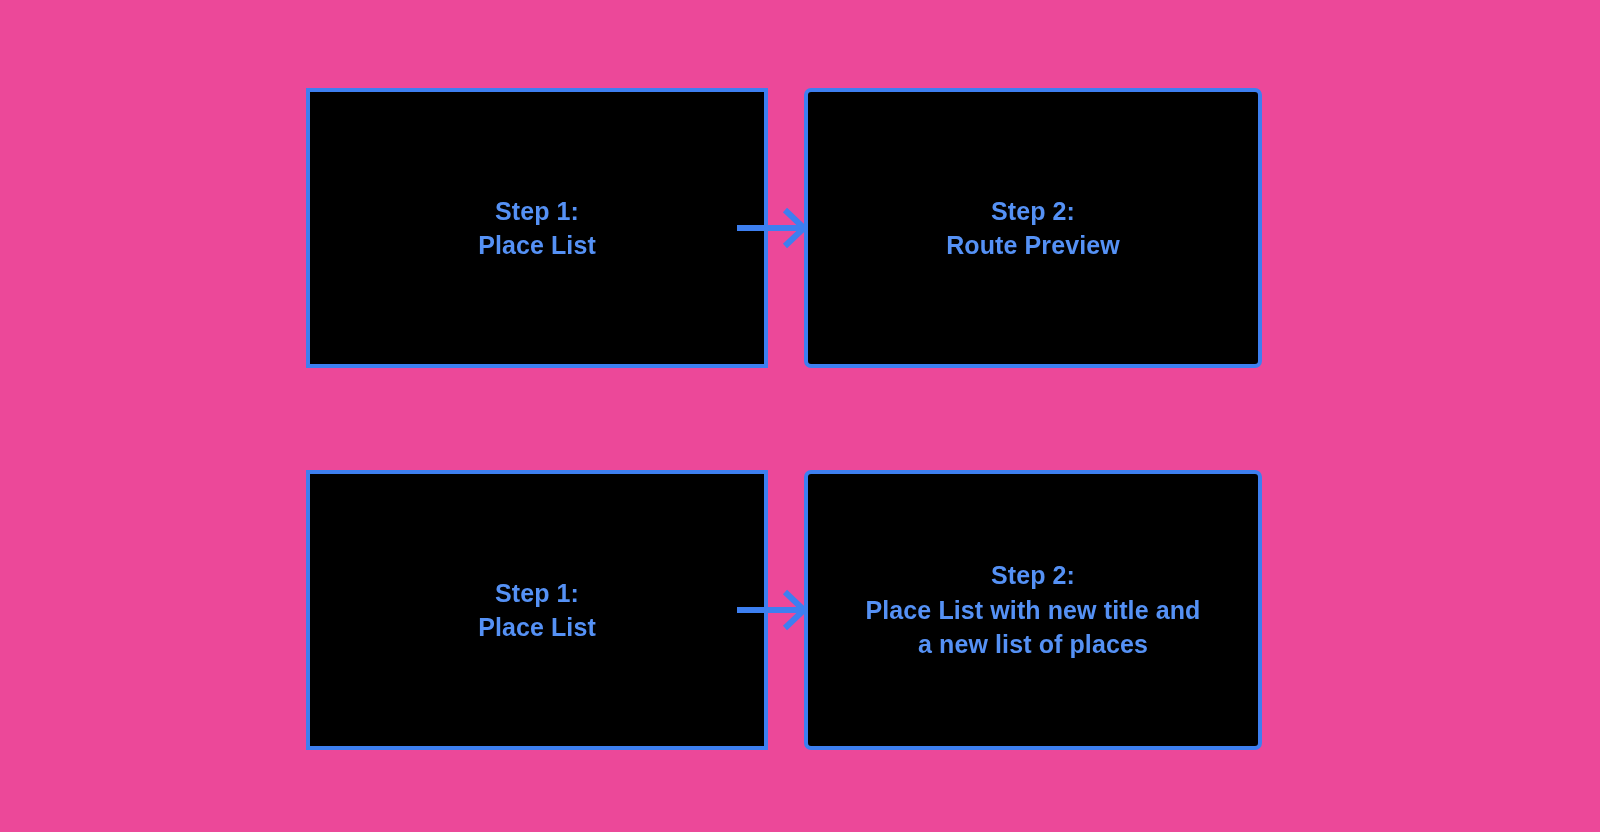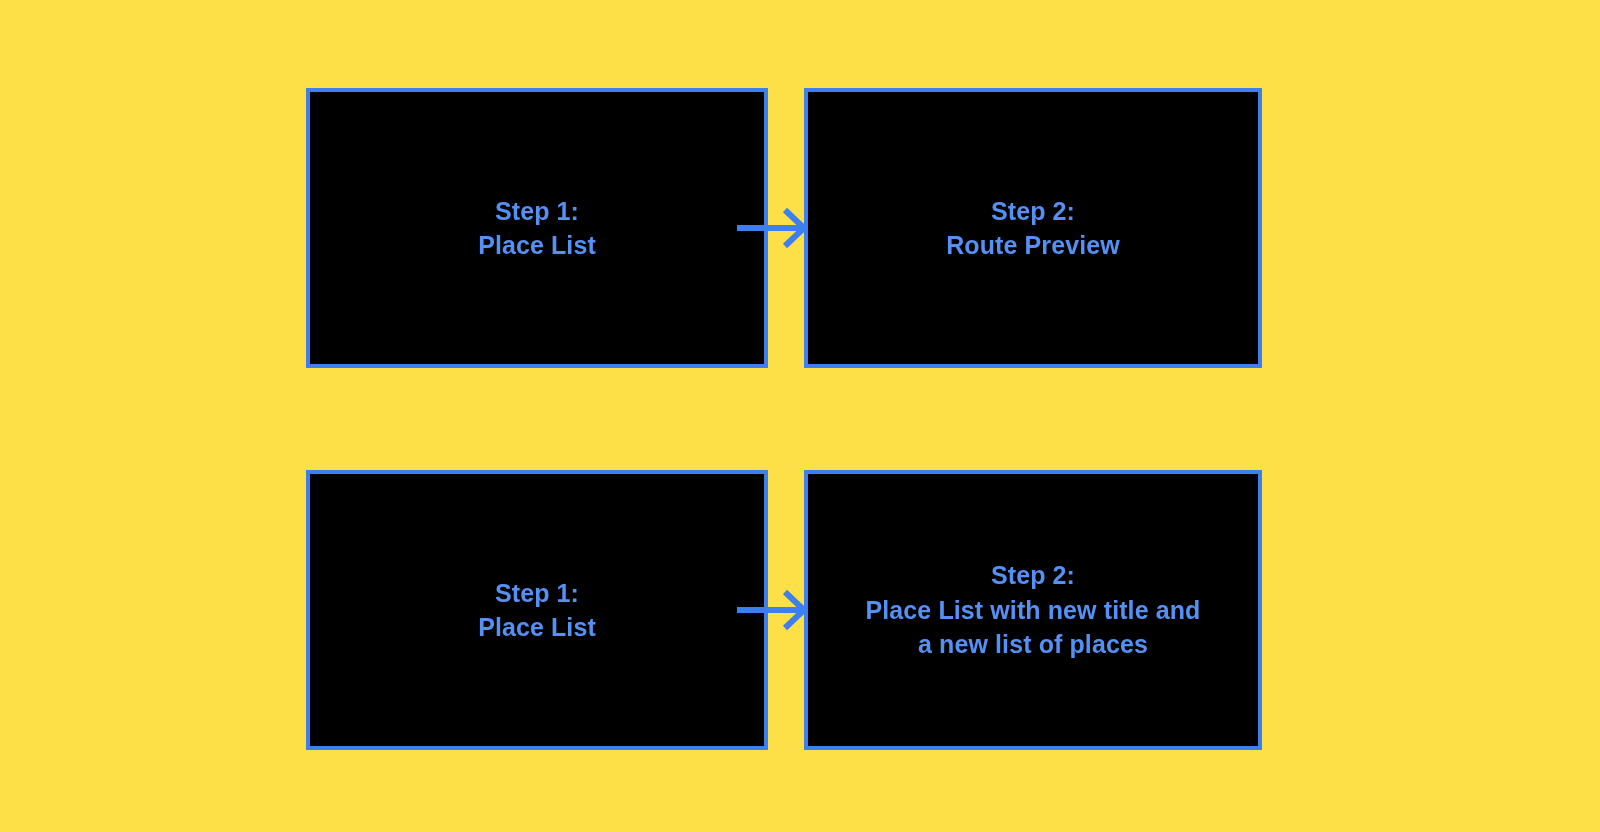--- a/index.html
+++ b/index.html
@@ -11,21 +11,21 @@
     width: 1600px;
     height: 832px;
     overflow: hidden;
     font-family: "Liberation Sans", sans-serif;
   }
 
   #diagram-canvas {
     position: relative;
     width: 1600px;
     height: 832px;
-    background: #fde047;
+    background: #ec4899;
   }
 
   .flow-row {
     position: absolute;
     left: 0;
     width: 1600px;
     height: 280px;
   }
   #flow-row-0 { top: 88px; }
   #flow-row-1 { top: 470px; }
@@ -35,21 +35,21 @@
     box-sizing: border-box;
     border: 4px solid #3d7ff0;
     background: #000000;
     display: flex;
     align-items: center;
     justify-content: center;
     text-align: center;
   }
 
   .box-left  { left: 306px;  top: 0; width: 462px; height: 280px; }
-  .box-right { left: 804px;  top: 0; width: 458px; height: 280px; }
+  .box-right { left: 804px;  top: 0; width: 458px; height: 280px; border-radius: 7px; }
 
   .step-label {
     color: #5591f5;
     font-family: "Liberation Sans", sans-serif;
     font-size: 25px;
     font-weight: bold;
     line-height: 1.38;
     letter-spacing: 0.1px;
     white-space: pre-line;
     padding: 0 10px;

